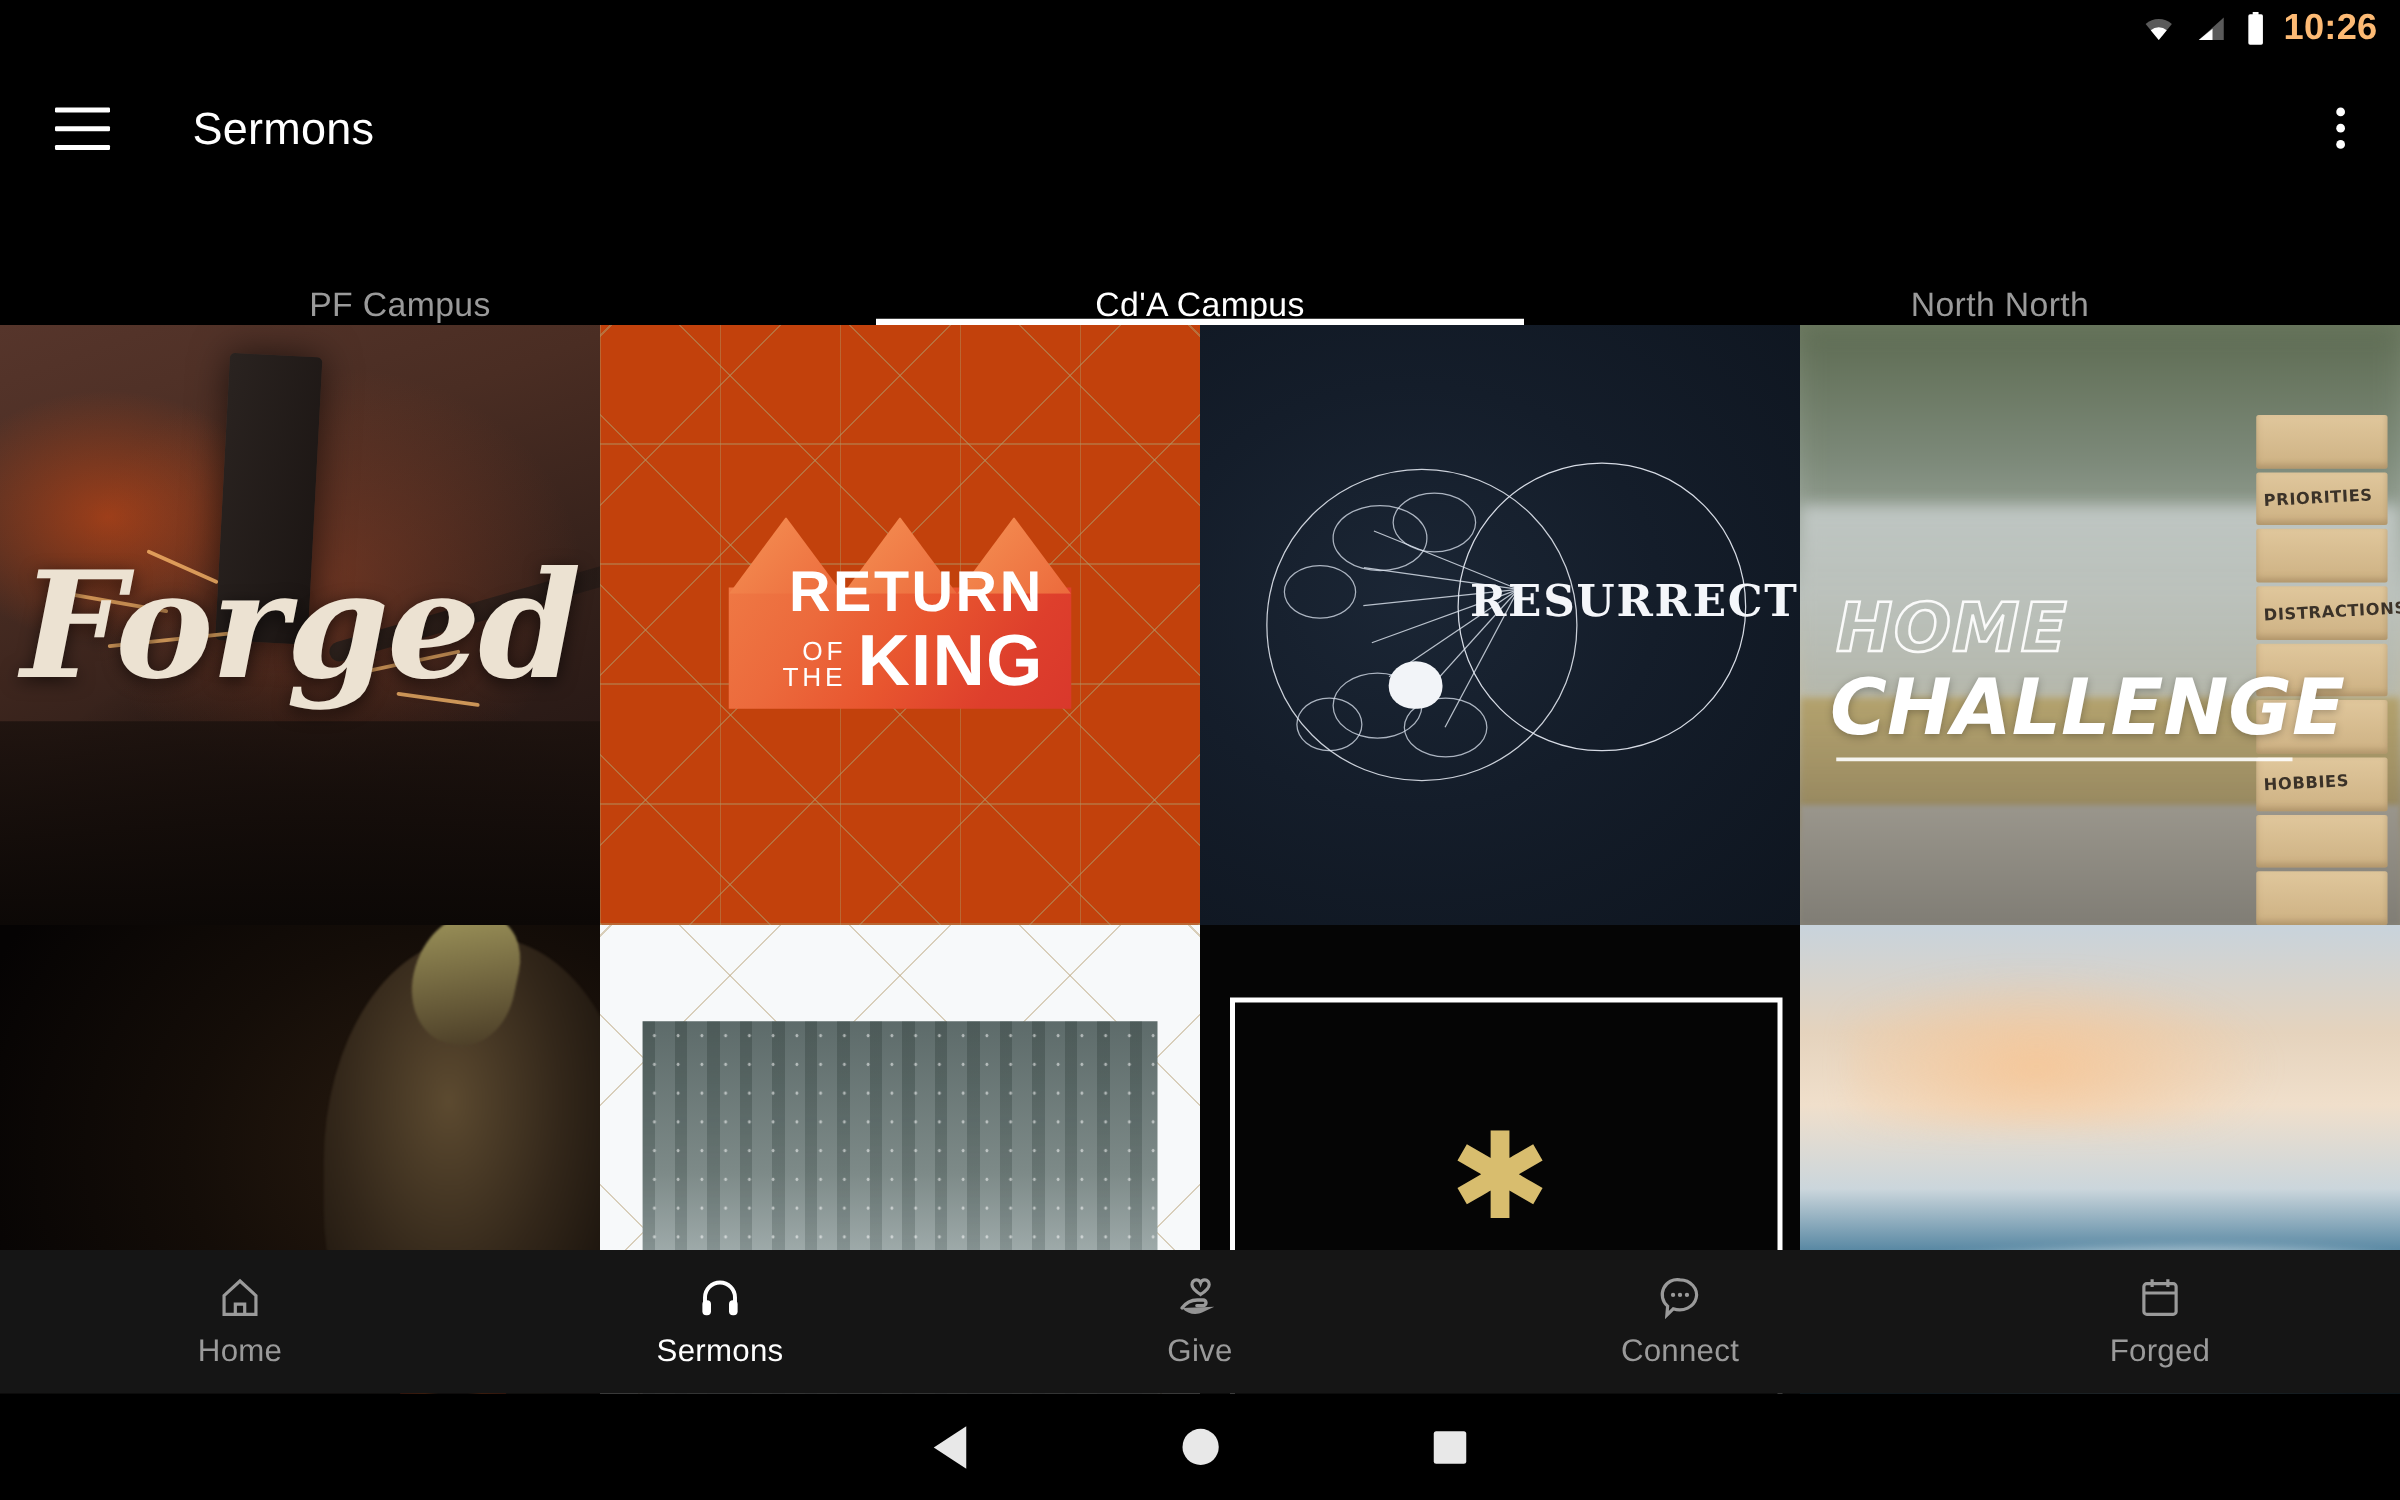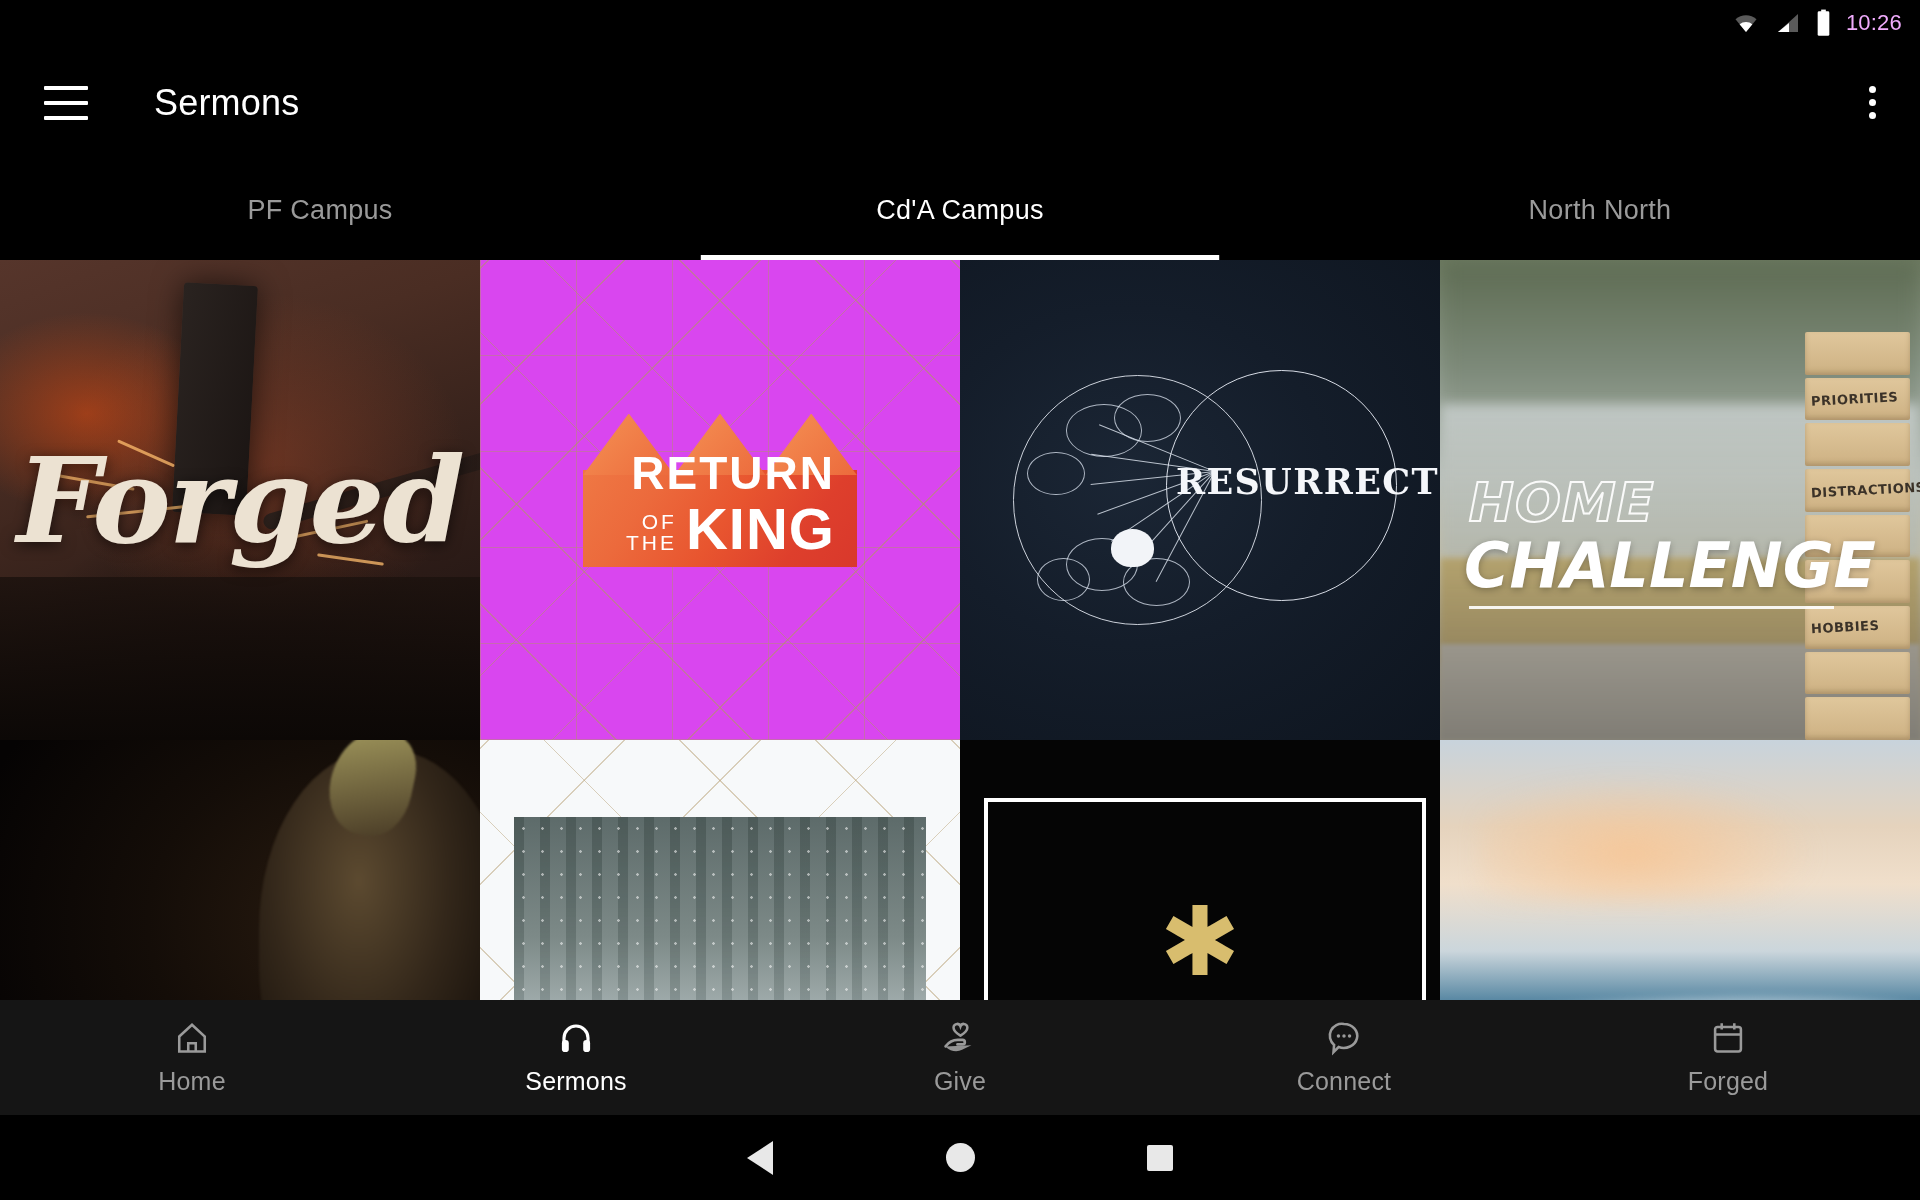--- a/index.html
+++ b/index.html
@@ -13,38 +13,38 @@
   .screen { position: relative; width: 1920px; height: 1200px; background: #000; display: flex; flex-direction: column; }
 
   
   .status-bar {
     height: 45px; flex: 0 0 45px;
     background: #000;
     display: flex; align-items: center; justify-content: flex-end;
     padding-right: 18px; gap: 14px;
   }
   .status-icons { display: flex; align-items: center; gap: 13px; }
-  .status-time { color: #f0abfc; font-size: 22px; letter-spacing: .2px; line-height: 1; font-weight: 400; }
+  .status-time { color: #fdba74; font-size: 29px; letter-spacing: .2px; line-height: 1; font-weight: 700; }
 
   
   .app-bar {
     height: 115px; flex: 0 0 115px;
     background: #000;
     display: flex; align-items: center;
     padding: 0 24px 0 44px;
   }
   .hamburger { width: 44px; height: 34px; display: flex; flex-direction: column; justify-content: space-between; cursor: pointer; }
   .hamburger span { display: block; height: 4px; background: #fff; border-radius: 1px; width: 100%; }
   .app-title { color: #fff; font-size: 36px; margin-left: 66px; font-weight: 400; letter-spacing: .2px; }
   .overflow-btn { margin-left: auto; width: 48px; height: 48px; display: flex; flex-direction: column; align-items: center; justify-content: center; gap: 6px; cursor: pointer; }
   .overflow-btn i { display: block; width: 7px; height: 7px; border-radius: 50%; background: #fff; }
 
   
   .tab-bar { height: 100px; flex: 0 0 100px; background: #000; display: flex; position: relative; }
-  .tab { flex: 1 1 0; display: flex; align-items: center; justify-content: center; color: #9a9a9a; font-size: 27px; cursor: pointer; letter-spacing: .3px; position: relative; }
+  .tab { flex: 1 1 0; display: flex; align-items: flex-end; justify-content: center; color: #9a9a9a; font-size: 27px; cursor: pointer; letter-spacing: .3px; position: relative; }
   .tab.active { color: #fff; font-weight: 400; }
   .tab-indicator { position: absolute; bottom: 0; height: 5px; background: #fff; left: 33.333%; width: 33.333%; transform: scaleX(.81); }
 
   
   .grid { flex: 1 1 auto; display: grid; grid-template-columns: repeat(4, 1fr); grid-auto-rows: 480px; overflow: hidden; background: #000; position: relative; }
   .card { position: relative; overflow: hidden; cursor: pointer; background: #0b0b0b; }
   .card-inner { position: absolute; inset: 0; }
 
   
   .art-forged { background:
@@ -52,21 +52,21 @@
       radial-gradient(ellipse 60% 50% at 55% 42%, rgba(160,70,40,.45), rgba(0,0,0,0) 70%),
       radial-gradient(ellipse 90% 80% at 50% 100%, rgba(10,6,4,.95), rgba(10,6,4,0) 60%),
       linear-gradient(160deg, #56352b 0%, #4a2d23 28%, #33201a 58%, #1a1010 100%); }
   .forged-hammer { position: absolute; left: 37%; top: 5%; width: 74px; height: 48%; background: linear-gradient(100deg,#2a2320,#1b1513); transform: rotate(3deg); border-radius: 4px; box-shadow: 0 0 30px rgba(0,0,0,.6); }
   .forged-tong { position: absolute; left: 54%; top: 46%; width: 52%; height: 16px; background: linear-gradient(90deg,rgba(40,32,28,.9),rgba(25,20,18,.5)); transform: rotate(-16deg); border-radius: 8px; }
   .forged-anvil { position: absolute; left: 0; bottom: 0; width: 100%; height: 34%; background: linear-gradient(180deg, rgba(28,18,14,.85), rgba(12,8,6,1)); }
   .forged-spark { position: absolute; background: rgba(255,190,110,.75); height: 3px; border-radius: 2px; }
   .forged-word { position: absolute; left: 0; right: 0; top: 50%; transform: translateY(-50%); text-align: center; color: #ece2d2; font-family: "DejaVu Serif", serif; font-style: italic; font-size: 118px; font-weight: 700; text-shadow: 0 3px 14px rgba(0,0,0,.6); letter-spacing: -2px; }
 
   
-  .art-rotk { background: #d946ef; }
+  .art-rotk { background: #c2410c; }
   .rotk-grid { position: absolute; inset: 0; background-image:
       repeating-linear-gradient(45deg, rgba(176,150,100,.55) 0 1.2px, transparent 1.2px 96px),
       repeating-linear-gradient(-45deg, rgba(176,150,100,.55) 0 1.2px, transparent 1.2px 96px),
       repeating-linear-gradient(0deg, rgba(176,150,100,.45) 0 1.2px, transparent 1.2px 96px),
       repeating-linear-gradient(90deg, rgba(176,150,100,.45) 0 1.2px, transparent 1.2px 96px); }
   .rotk-crown { position: absolute; left: 21.5%; right: 21.5%; top: 32%; height: 32%; }
   .rotk-body { position: absolute; left: 0; right: 0; bottom: 0; height: 63%; background: linear-gradient(125deg, #ef7844 0%, #ec6a3c 25%, #e8552f 52%, #de3f2c 78%, #d9382c 100%); }
   .rotk-peaks { position: absolute; left: 0; right: 0; top: 0; height: 40%; display: flex; }
   .rotk-peak { flex: 1 1 0; background: linear-gradient(135deg,#f59254,#ec6a3c); clip-path: polygon(50% 0, 100% 100%, 0 100%); }
   .rotk-txt { position: absolute; right: 8%; bottom: 6%; text-align: right; color: #fff; font-weight: 700; line-height: 1; }

